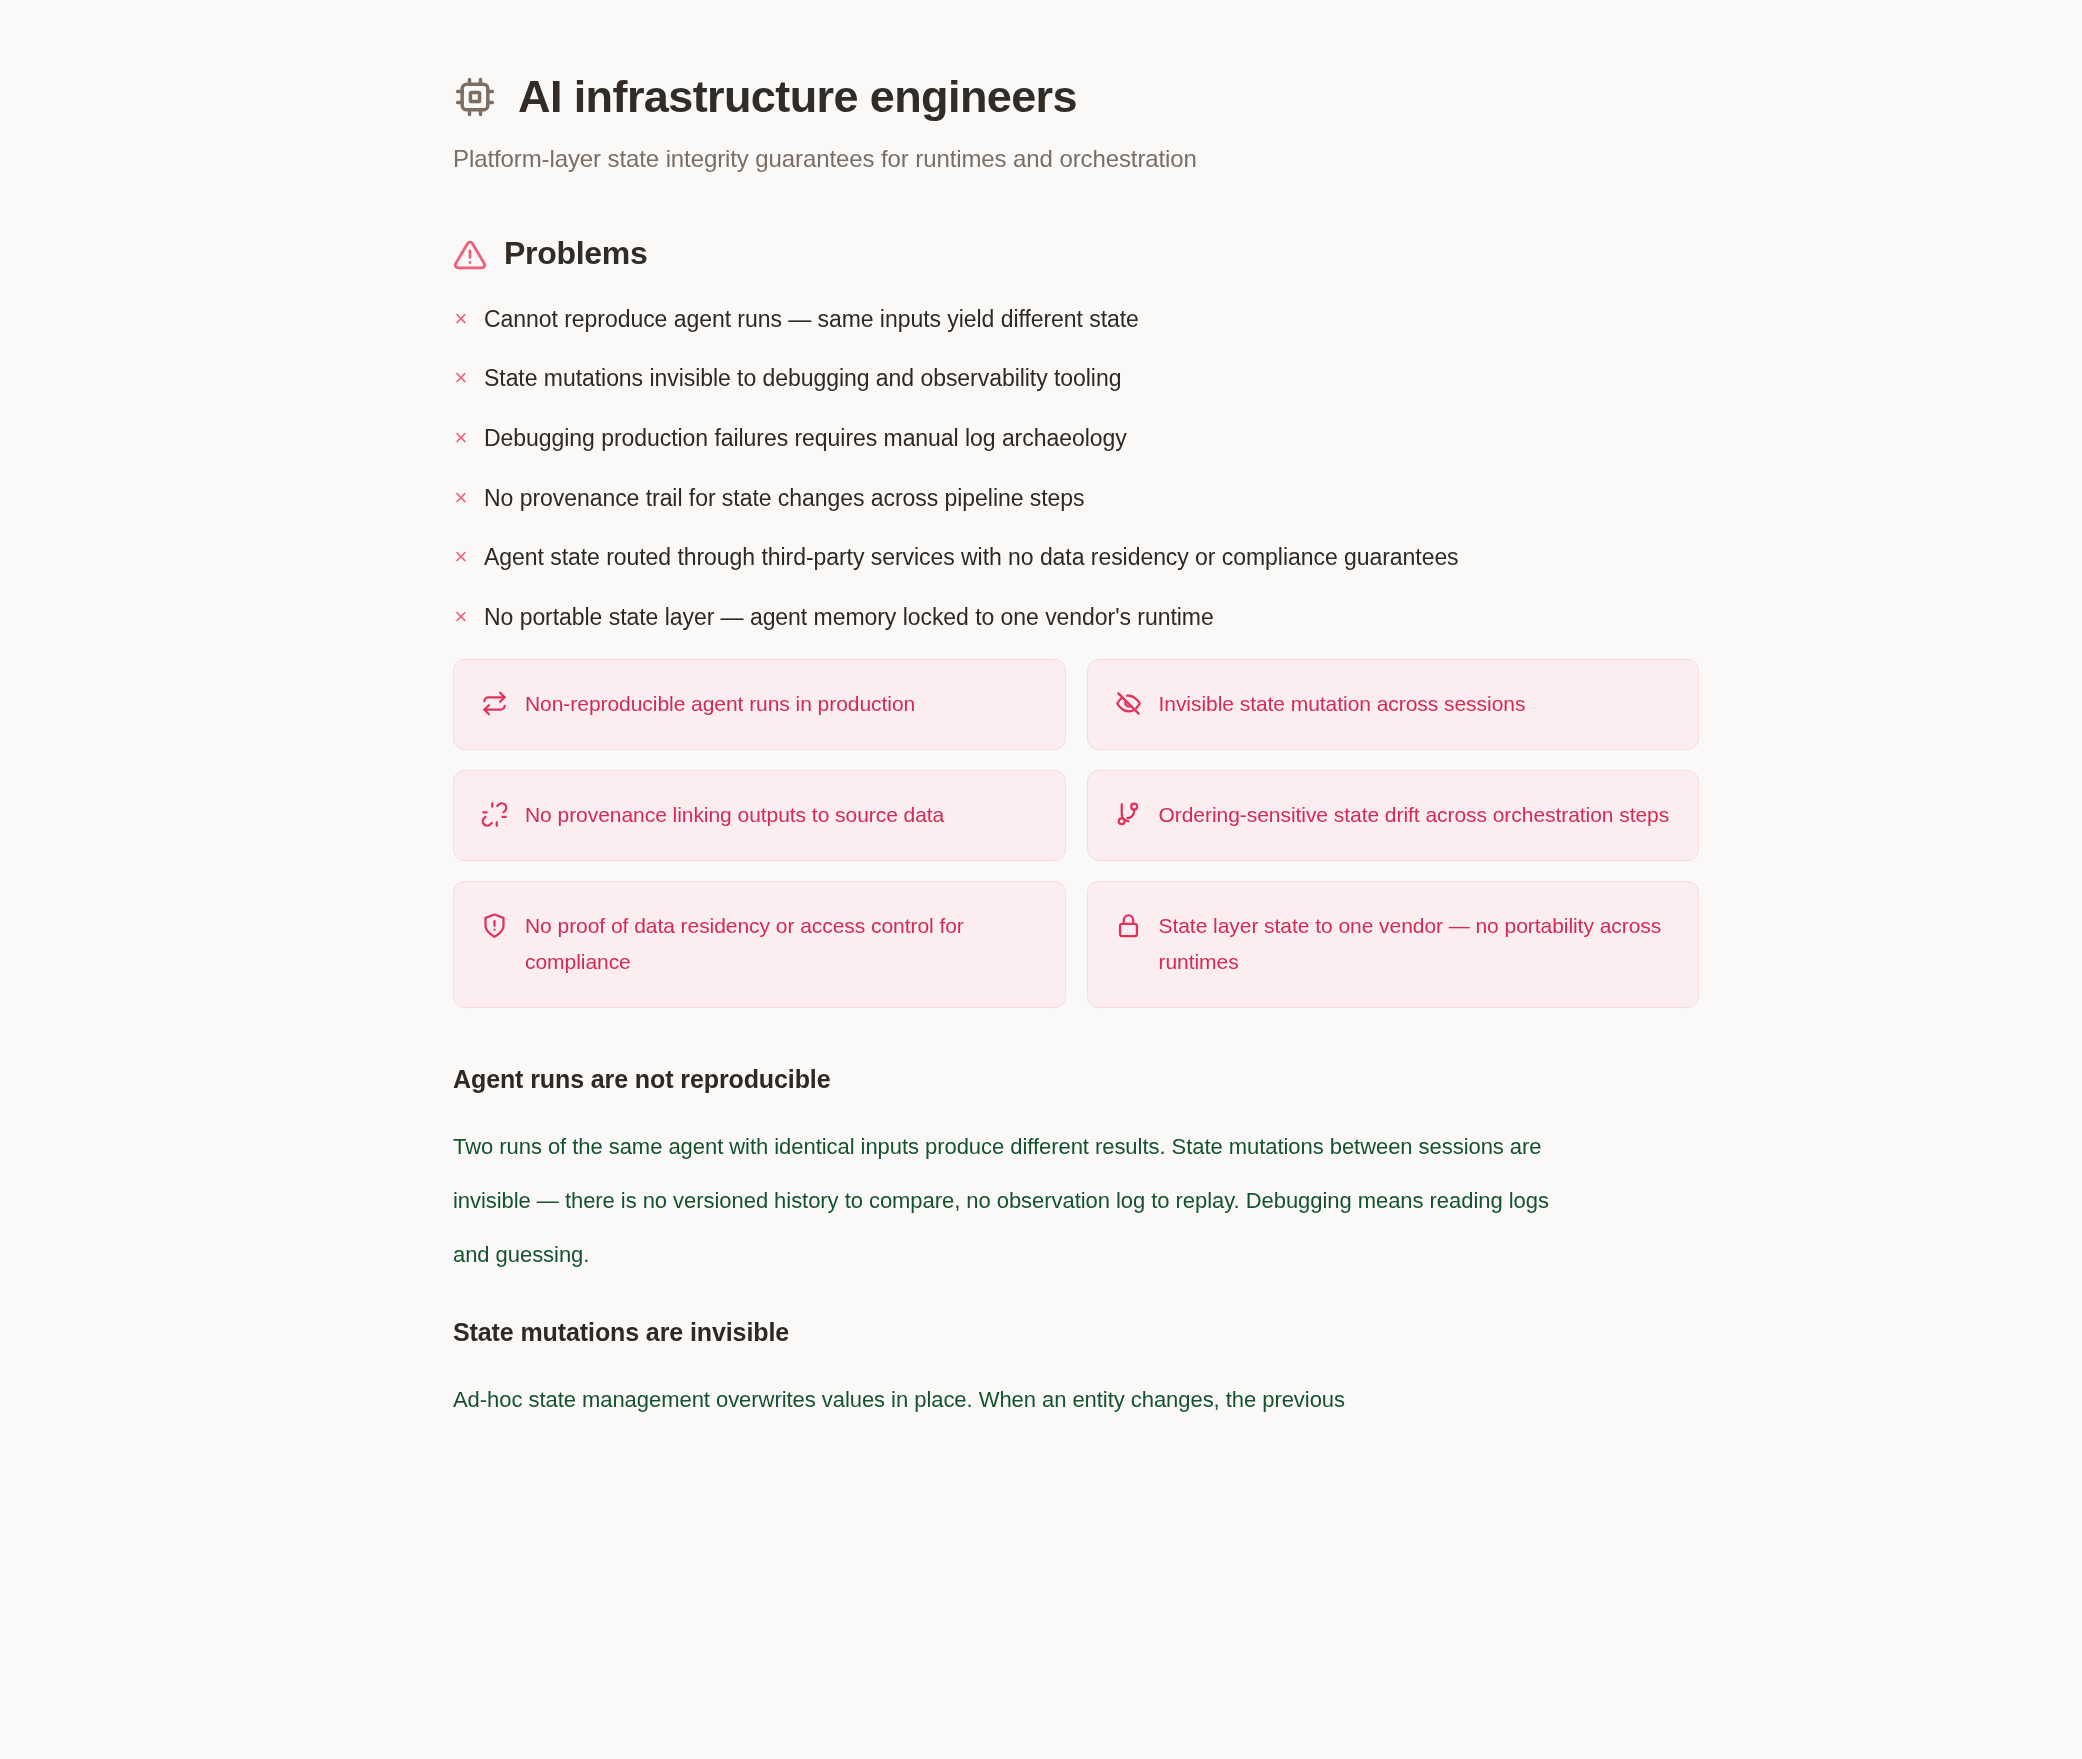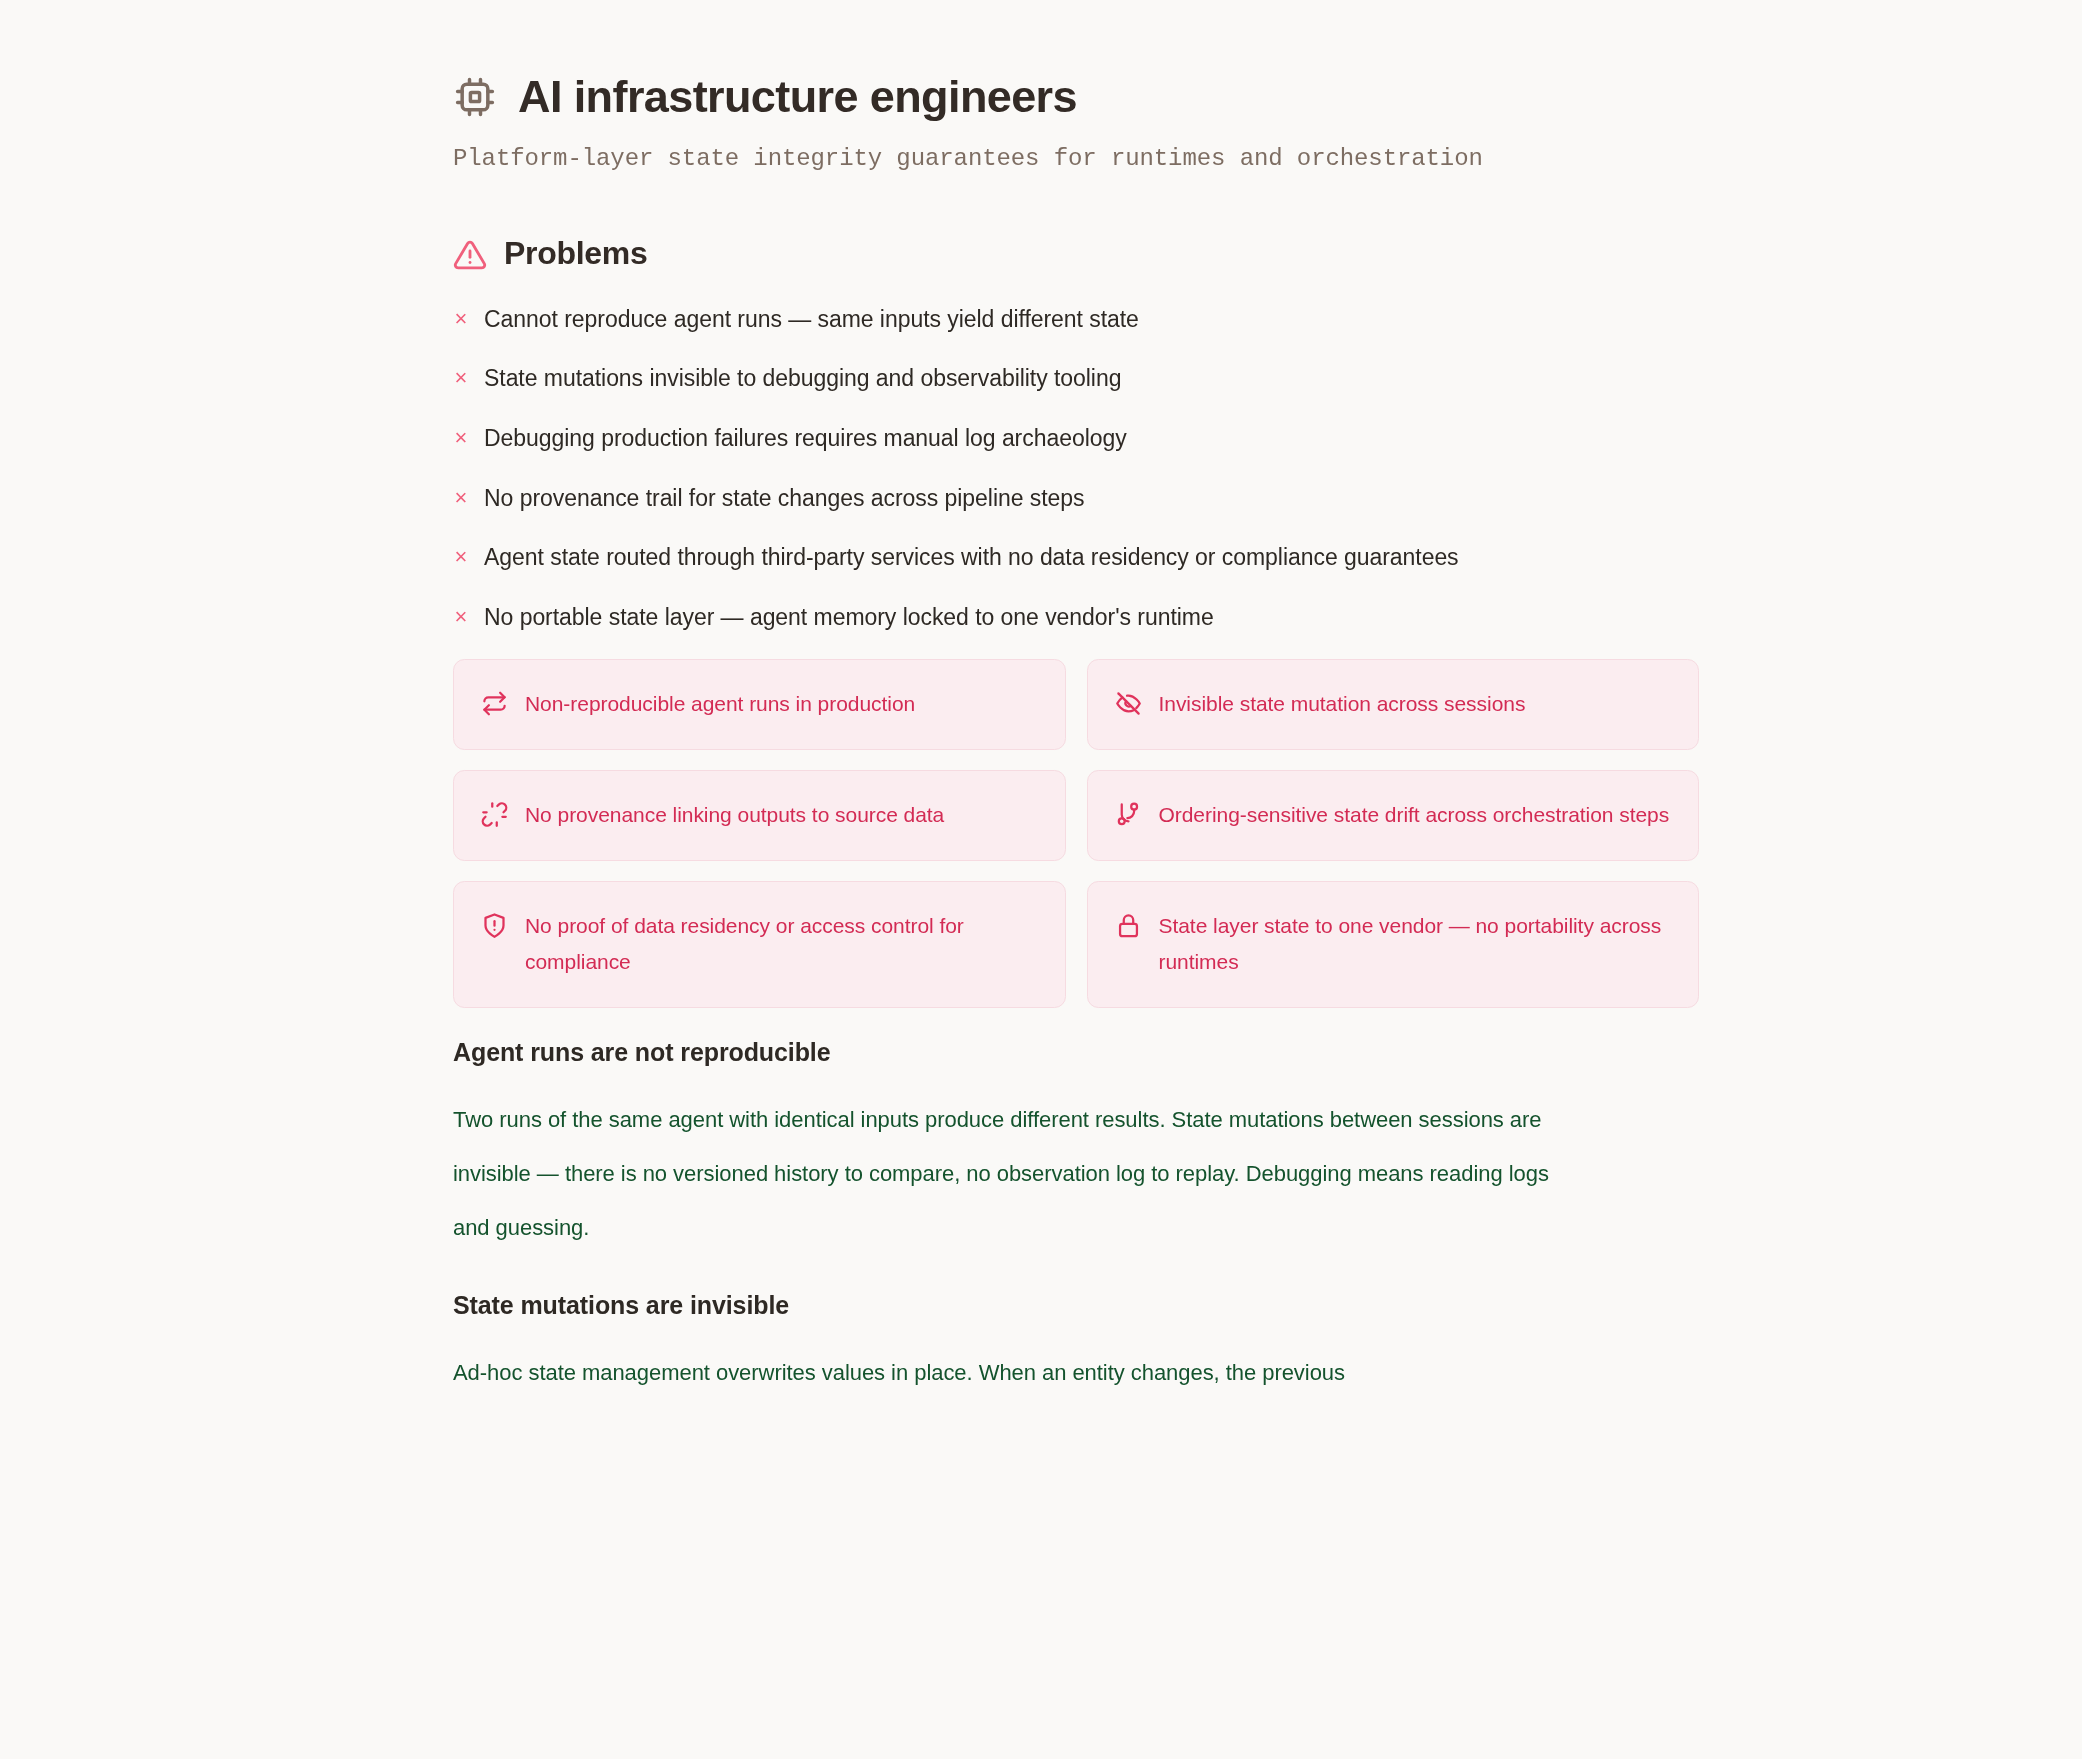--- a/index.html
+++ b/index.html
@@ -49,21 +49,20 @@
     color: #332b26;
     letter-spacing: -0.6px;
     margin: 0;
   }
   .subtitle {
     margin-top: 21px;
     font-size: 24px;
     line-height: 1.35;
     color: #7d6d62;
     letter-spacing: -0.1px;
-    font-family: Liberation Mono, monospace;
   }
 
   
   .problems-section {
     margin-top: 60px;
   }
   .section-head {
     display: flex;
     align-items: flex-end;
     gap: 17px;
@@ -145,21 +144,21 @@
     display: block;
   }
   .fm-text {
     font-size: 21px;
     line-height: 36px;
     color: #d32b54;
     letter-spacing: -0.05px;
   }
 
   
-  .prose-block { margin-top: 30px; }
+  .prose-block { margin-top: 57px; }
   .prose-block.second { margin-top: 36px; }
   .prose-heading {
     font-size: 25px;
     font-weight: 700;
     color: #2e2924;
     letter-spacing: -0.1px;
     margin: 0;
   }
   .prose-body {
     margin-top: 26px;

